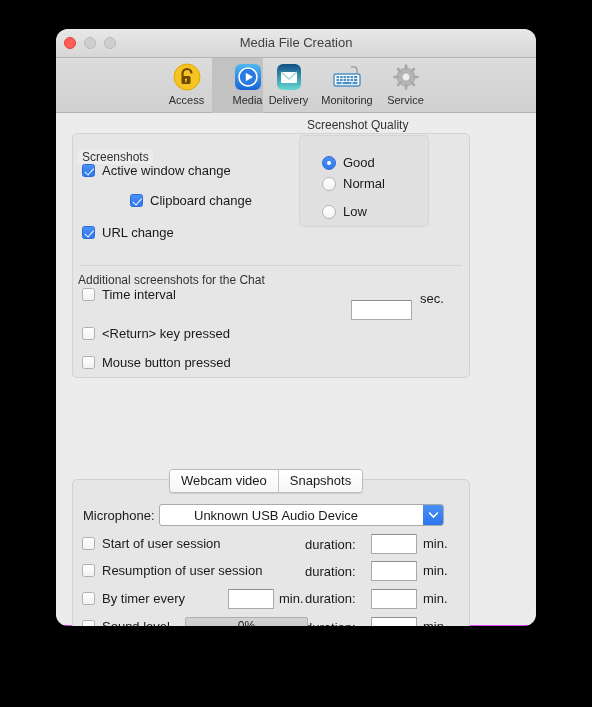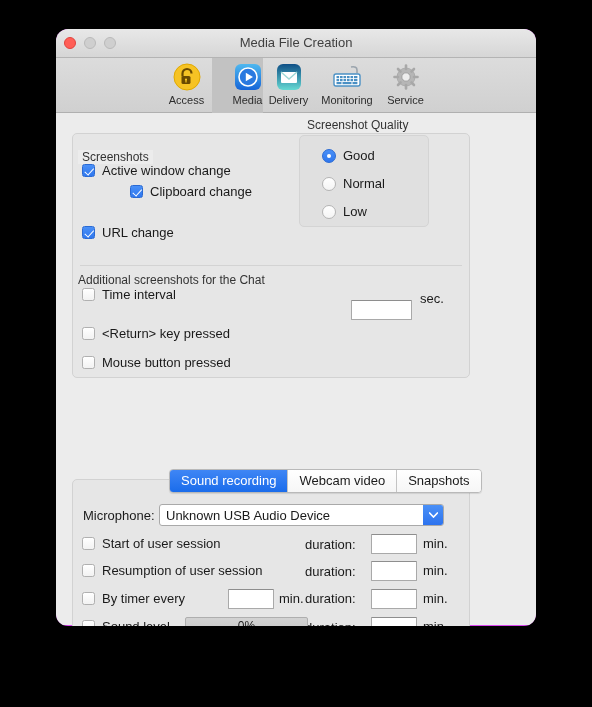--- a/index.html
+++ b/index.html
@@ -186,20 +186,21 @@
 
   #mic-label { position: absolute; left: 11px; top: 29px; font-size: 13px; color: #1a1a1a; }
   #mic-select {
     position: absolute; left: 87px; top: 25px;
     width: 285px; height: 22px;
     background: #fff;
     border: 1px solid #a9a9a9;
     border-radius: 3px;
     display: flex; align-items: center;
     overflow: hidden;
+    padding-left: 28px;
   }
   #mic-value { font-size: 13px; color: #1a1a1a; padding-left: 6px; flex: 1; }
   #mic-arrow {
     width: 20px; height: 100%;
     background: linear-gradient(to bottom, #4a90f7, #2d73ee);
     display: flex; align-items: center; justify-content: center;
   }
 
   .srow { position: absolute; left: 11px; display: flex; align-items: center; }
   .dur-label { position: absolute; font-size: 13px; color: #1a1a1a; }
@@ -333,32 +334,32 @@
   <div id="content">
 
     <div class="panel" id="panel-screens"></div>
 
     <div class="group-label" id="lbl-screenshots" style="position:absolute;left:22px;top:4px;margin-top:33px;">Screenshots</div>
 
     <div class="chk-row" style="left:26px; top:50px;">
       <div class="chk on"></div>
       <div class="chk-label">Active window change</div>
     </div>
-    <div class="chk-row" style="left:26px; top:71px;padding-left:48px;">
+    <div class="chk-row" style="left:26px; top:80px;padding-left:48px;">
       <div class="chk on"></div>
       <div class="chk-label">Clipboard change</div>
     </div>
     <div class="chk-row" style="left:26px; top:112px;">
       <div class="chk on"></div>
       <div class="chk-label">URL change</div>
     </div>
 
     <div id="lbl-quality">Screenshot Quality</div>
     <div id="quality-box">
-      <div class="radio-row" style="top:12px;">
+      <div class="radio-row" style="top:19px;">
         <div class="radio on"></div>
         <div class="radio-label">Good</div>
       </div>
       <div class="radio-row" style="top:40px;">
         <div class="radio"></div>
         <div class="radio-label">Normal</div>
       </div>
       <div class="radio-row" style="top:68px;">
         <div class="radio"></div>
         <div class="radio-label">Low</div>
@@ -379,21 +380,20 @@
     <div class="chk-row" style="left:26px; top:213px;">
       <div class="chk"></div>
       <div class="chk-label">&lt;Return&gt; key pressed</div>
     </div>
     <div class="chk-row" style="left:26px; top:242px;">
       <div class="chk"></div>
       <div class="chk-label">Mouse button pressed</div>
     </div>
 
     <div id="tabbar" style="left:113px; top:356px;">
-      <div class="tab active">Sound recording</div>
       <div class="tab">Webcam video</div>
       <div class="tab">Snapshots</div>
     </div>
 
     <div class="panel" id="panel-sound" style="left:16px; top:366px; width:398px; height:222px;"></div>
 
     <div id="mic-label" style="position:absolute;left:27px;top:395px;">Microphone:</div>
     <div id="mic-select" style="position:absolute;left:103px;top:391px;">
       <div id="mic-value">Unknown USB Audio Device</div>
       <div id="mic-arrow">

